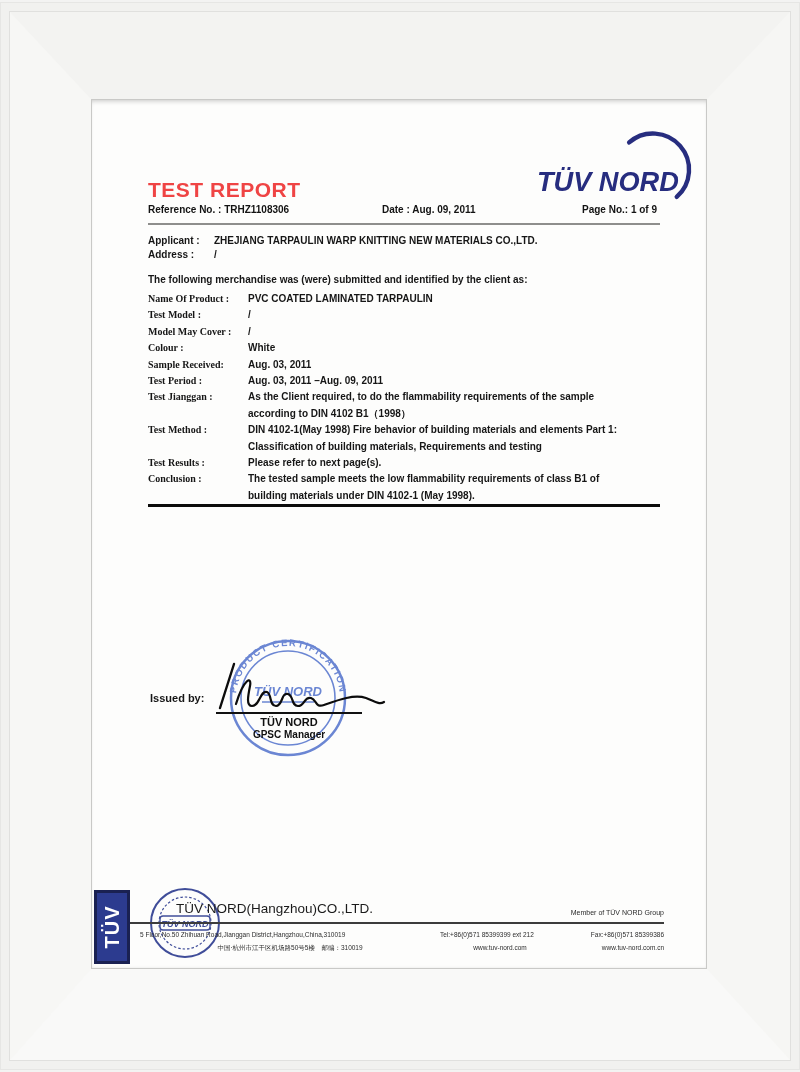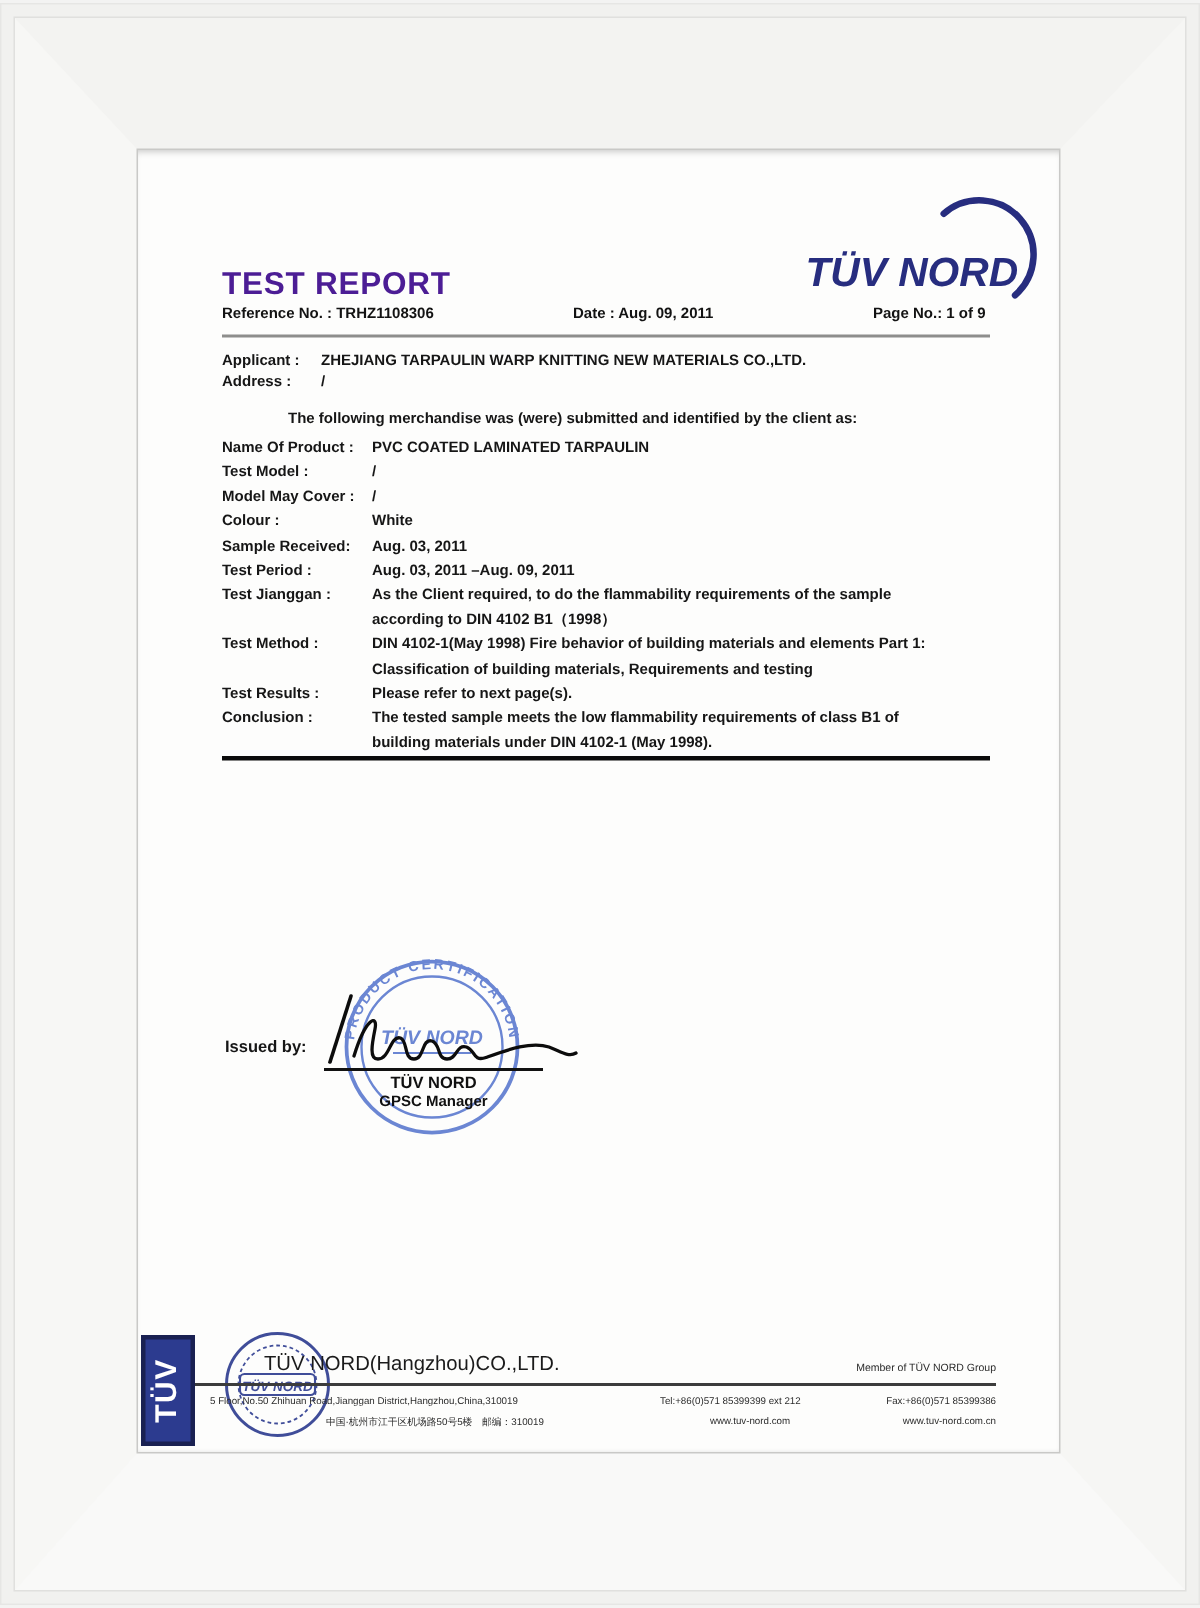--- a/index.html
+++ b/index.html
@@ -25,36 +25,36 @@
   
   .paper{
     position:absolute;left:92px;top:100px;width:614px;height:868px;
     background:#fdfdfc;
     box-shadow:0 0 0 1px #c9c9c7, inset 0 4px 5px -3px rgba(0,0,0,.22), inset 0 -2px 3px -2px rgba(0,0,0,.10);
     color:#161616;
   }
   .abs{position:absolute;}
   
   .logo-svg{position:absolute;top:12px;right:6px;width:165px;height:92px;}
-  .doc-title{left:56px;top:78px;font-size:21px;font-weight:bold;letter-spacing:.5px;color:#4c1d95;}
+  .doc-title{left:56px;top:78px;font-size:21px;font-weight:bold;letter-spacing:.5px;color:#ef4444;}
   .refrow{left:56px;top:104px;width:516px;display:flex;font-size:10px;font-weight:bold;color:#131313;}
   .refrow .c1{width:234px;flex:none;}
   .refrow .c2{width:200px;flex:none;}
   .refrow .c3{flex:1;}
   .refline{left:56px;top:123px;width:512px;height:2px;background:#8e8e8c;}
   
   .applicant{left:56px;top:134px;font-size:10px;line-height:14px;}
   .arow{display:flex;}
   .arow .lab{width:66px;flex:none;font-weight:bold;}
   .arow .val{font-weight:bold;}
-  .intro{left:56px;top:174px;font-size:10px;font-weight:bold;margin-left:44px;}
+  .intro{left:56px;top:174px;font-size:10px;font-weight:bold;}
   
   .details{left:56px;top:191px;width:516px;font-size:10px;line-height:16.4px;}
   .drow{display:flex;}
-  .drow .lab{width:100px;flex:none;font-weight:bold;}
+  .drow .lab{width:100px;flex:none;font-weight:bold;font-family:Liberation Serif, serif;}
   .drow .val{width:397px;font-weight:bold;white-space:pre-line;}
   .thickline{left:56px;top:404px;width:512px;height:3px;background:#0b0b0b;}
   
   .issuedby{left:58px;top:592px;font-size:11px;font-weight:bold;}
   .stamp-svg{left:134px;top:536px;width:124px;height:124px;opacity:.85;}
   .sig-svg{left:116px;top:556px;width:180px;height:62px;}
   .sigline{left:124px;top:612px;width:146px;height:2px;background:#111;}
   .sigorg{left:124px;top:616px;width:146px;text-align:center;font-size:11px;font-weight:bold;color:#101010;}
   .sigtitle{left:124px;top:629px;width:146px;text-align:center;font-size:10px;font-weight:bold;color:#101010;}
   

